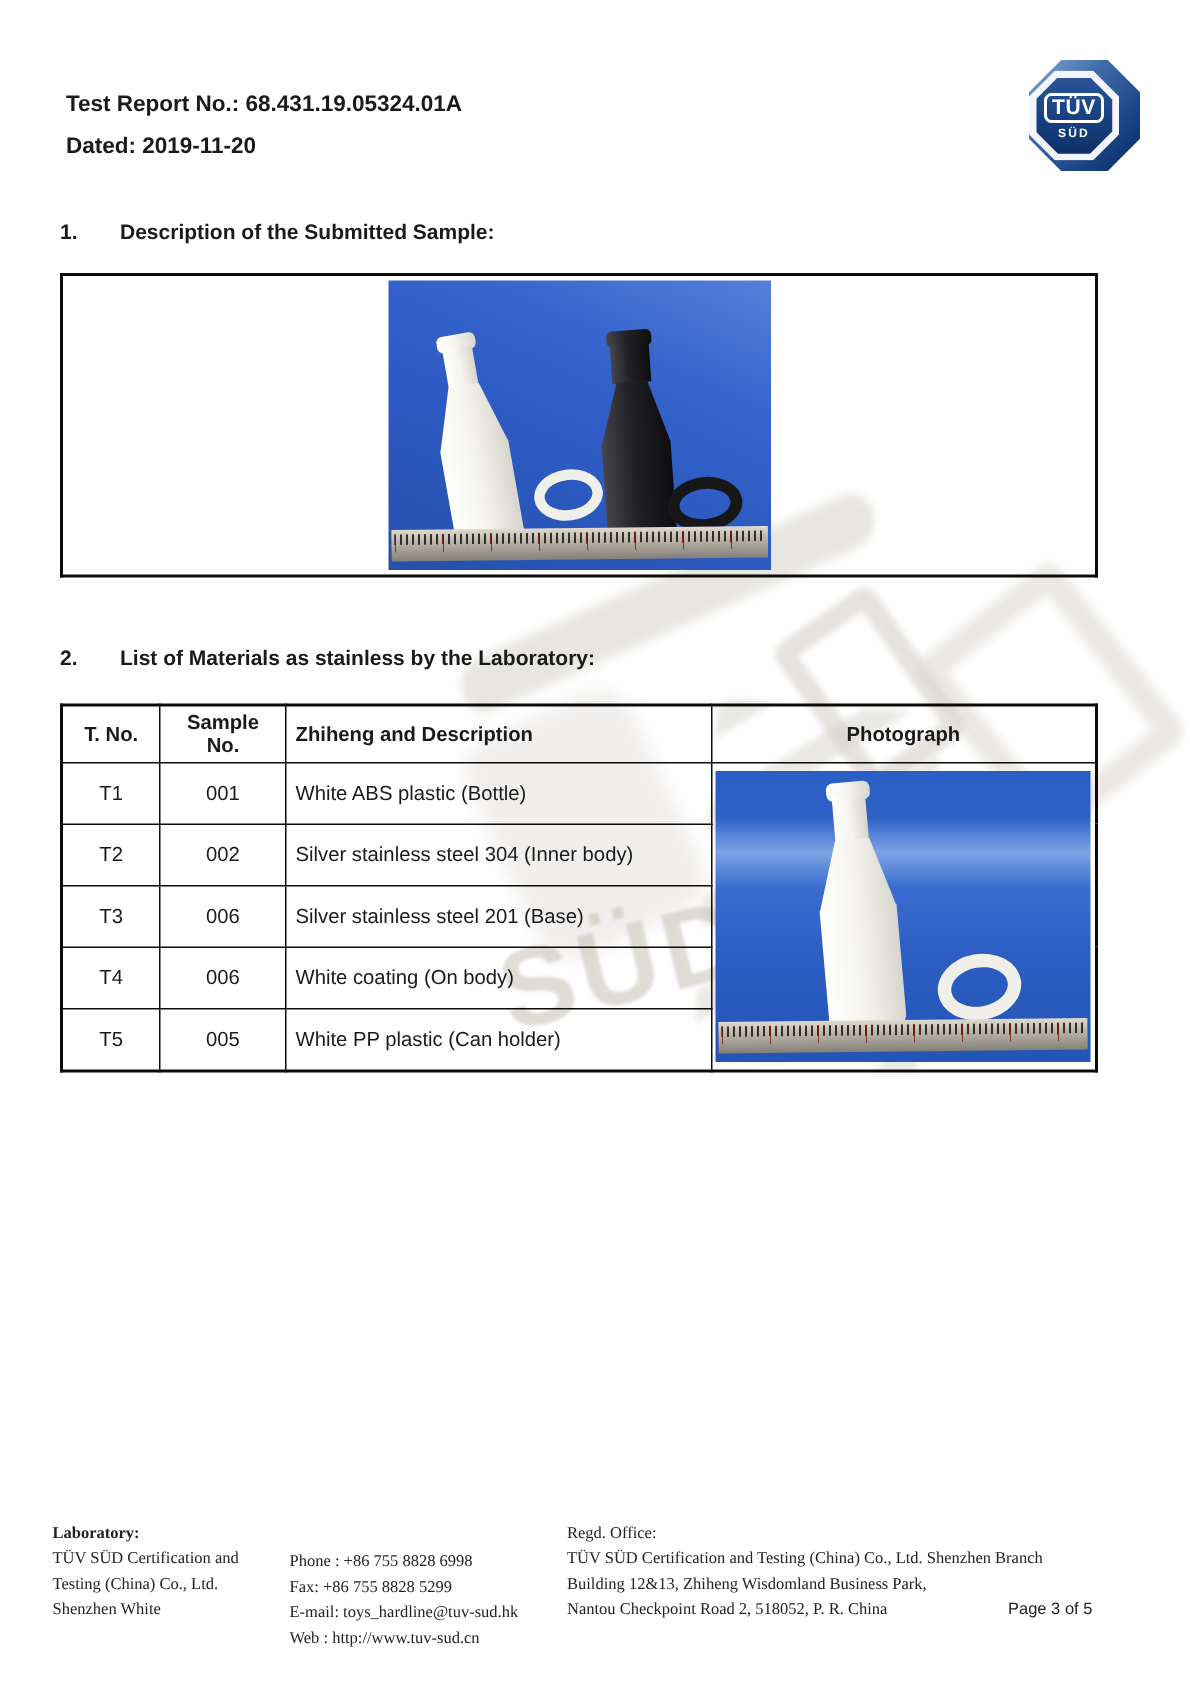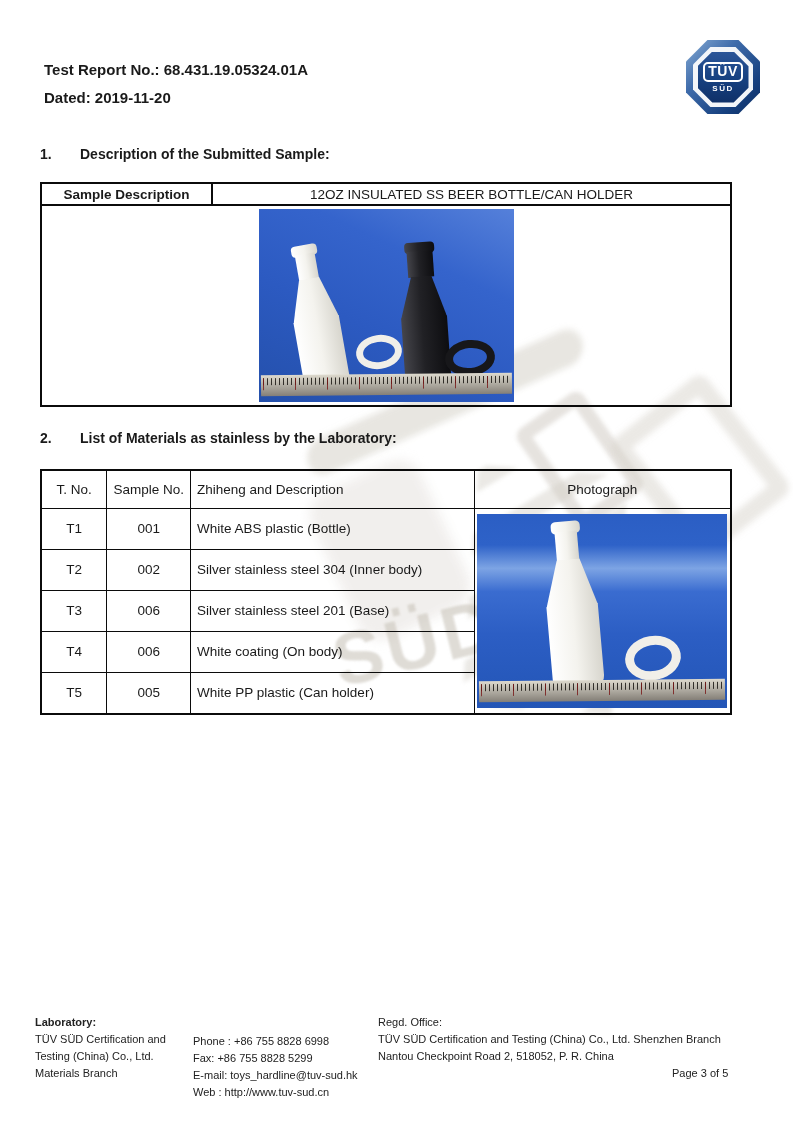--- a/index.html
+++ b/index.html
@@ -49,21 +49,21 @@
 
   
   .report-no { position: absolute; left: 44px; top: 61px; font-size: 15px; font-weight: bold; }
   .dated     { position: absolute; left: 44px; top: 89px; font-size: 15px; font-weight: bold; }
 
   .logo { position: absolute; left: 686px; top: 40px; width: 74px; height: 74px; }
   .oct { clip-path: polygon(29% 0, 71% 0, 100% 29%, 100% 71%, 71% 100%, 29% 100%, 0 71%, 0 29%); }
   .logo-outer {
     width: 74px; height: 74px;
     background: linear-gradient(135deg, #86abd4 0%, #3f6cab 35%, #16407f 75%, #0d2f63 100%);
-    display: flex; align-items: center; justify-content: center;
+    display: flex; align-items: center; justify-content: flex-start;
   }
   .logo-ring {
     width: 60px; height: 60px; background: #f2f5f9;
     display: flex; align-items: center; justify-content: center;
   }
   .logo-inner {
     width: 51px; height: 51px;
     background: linear-gradient(180deg, #2b5598 0%, #16407f 55%, #0f3068 100%);
     display: flex; flex-direction: column; align-items: center; justify-content: center;
   }
@@ -84,21 +84,21 @@
   
   table { border-collapse: collapse; position: absolute; left: 40px; background: transparent; }
   .t1 { top: 182px; width: 692px; border: 2px solid #0b0b0b; }
   .t1 td { border: 2px solid #0b0b0b; font-size: 13.5px; }
   .t1 .lbl { width: 171px; height: 22px; font-weight: bold; text-align: center; }
   .t1 .val { text-align: center; }
   .t1 .photo-cell { height: 201px; padding: 0; }
 
   .t2 { top: 469px; width: 692px; border: 2px solid #0b0b0b; }
   .t2 th, .t2 td { border: 1px solid #0b0b0b; font-size: 13.5px; padding: 2px 6px; }
-  .t2 th { height: 38px; font-weight: normal; vertical-align: middle; }
+  .t2 th { height: 38px; font-weight: bold; vertical-align: middle; }
   .t2 td { height: 41px; vertical-align: middle; }
   .t2 .c-center { text-align: center; }
   .t2 .c-left { text-align: left; }
   .t2 .photo-cell { padding: 0; vertical-align: middle; }
 
   
   .photo { position: relative; overflow: hidden; }
   .photo1 {
     width: 255px; height: 193px; margin: 3px auto;
     background: linear-gradient(205deg, #5580da 0%, #3564cc 30%, #2c5ac1 60%, #2450ab 100%);
@@ -141,21 +141,21 @@
   .photo1 .bottle.white { left: 34px;  top: 35px; transform: rotate(-10deg); }
   .photo1 .bottle.black { left: 142px; top: 33px; transform: rotate(-4deg); }
   .photo1 .ring.white { left: 97px;  top: 126px; width: 46px; height: 34px; transform: rotate(-8deg); }
   .photo1 .ring.black { left: 186px; top: 131px; width: 50px; height: 36px; transform: rotate(-6deg); }
   
   .photo2 .bottle.white { left: 72px; top: 16px; transform: rotate(-5deg) scale(1.12); }
   .photo2 .ring.white { left: 148px; top: 122px; width: 56px; height: 44px; border-width: 9px; transform: rotate(-10deg); }
 
   
   .footer { position: absolute; left: 35px; top: 1014px; width: 724px; font-size: 11px; color: #222; }
-  .footer .col { position: absolute; top: 0; line-height: 17px; white-space: nowrap; }
+  .footer .col { position: absolute; top: 0; line-height: 17px; white-space: nowrap; font-family: Liberation Serif, serif; }
   .f-col1 { left: 0; }
   .f-col2 { left: 158px; margin-top: 19px; }
   .f-col3 { left: 343px; }
   .f-bold { font-weight: bold; }
   .page-label { position: absolute; left: 637px; top: 51px; line-height: 17px; }
 </style>
 </head>
 <body>
 
 <div class="watermark">
@@ -182,24 +182,20 @@
       </div>
     </div>
   </div>
 
   <div class="sec-heading s1">
     <span class="num">1.</span><span>Description of the Submitted Sample:</span>
   </div>
 
   <table class="t1">
     <tbody>
-        <tr>
-      <td class="lbl">Sample Description</td>
-      <td class="val">12OZ INSULATED SS BEER BOTTLE/CAN HOLDER</td>
-    </tr>
     <tr>
       <td class="photo-cell" colspan="2">
         <div class="photo photo1">
           <div class="bottle white">
             <div class="lip"></div>
                 <div class="neck"></div>
                 <div class="shoulder"></div>
                 <div class="bod"></div>
           </div>
           <div class="bottle black">
@@ -273,29 +269,30 @@
       <td class="c-left">White PP plastic (Can holder)</td>
     </tr>
   </tbody>
     </table>
 
   <div class="footer">
     <div class="col f-col1">
       <div class="f-bold">Laboratory:</div>
       <div>TÜV SÜD Certification and</div>
       <div>Testing (China) Co., Ltd.</div>
-      <div>Materials Branch</div>
+      <div>Shenzhen White</div>
     </div>
     <div class="col f-col2">
       <div>Phone : +86 755 8828 6998</div>
       <div>Fax: +86 755 8828 5299</div>
       <div>E-mail: toys_hardline@tuv-sud.hk</div>
       <div>Web : http://www.tuv-sud.cn</div>
     </div>
     <div class="col f-col3">
       <div>Regd. Office:</div>
       <div>TÜV SÜD Certification and Testing (China) Co., Ltd. Shenzhen Branch</div>
+      <div>Building 12&amp;13, Zhiheng Wisdomland Business Park,</div>
       <div>Nantou Checkpoint Road 2, 518052, P. R. China</div>
     </div>
     <div class="page-label">Page 3 of 5</div>
   </div>
 
 </div>
 
 </body></html>

